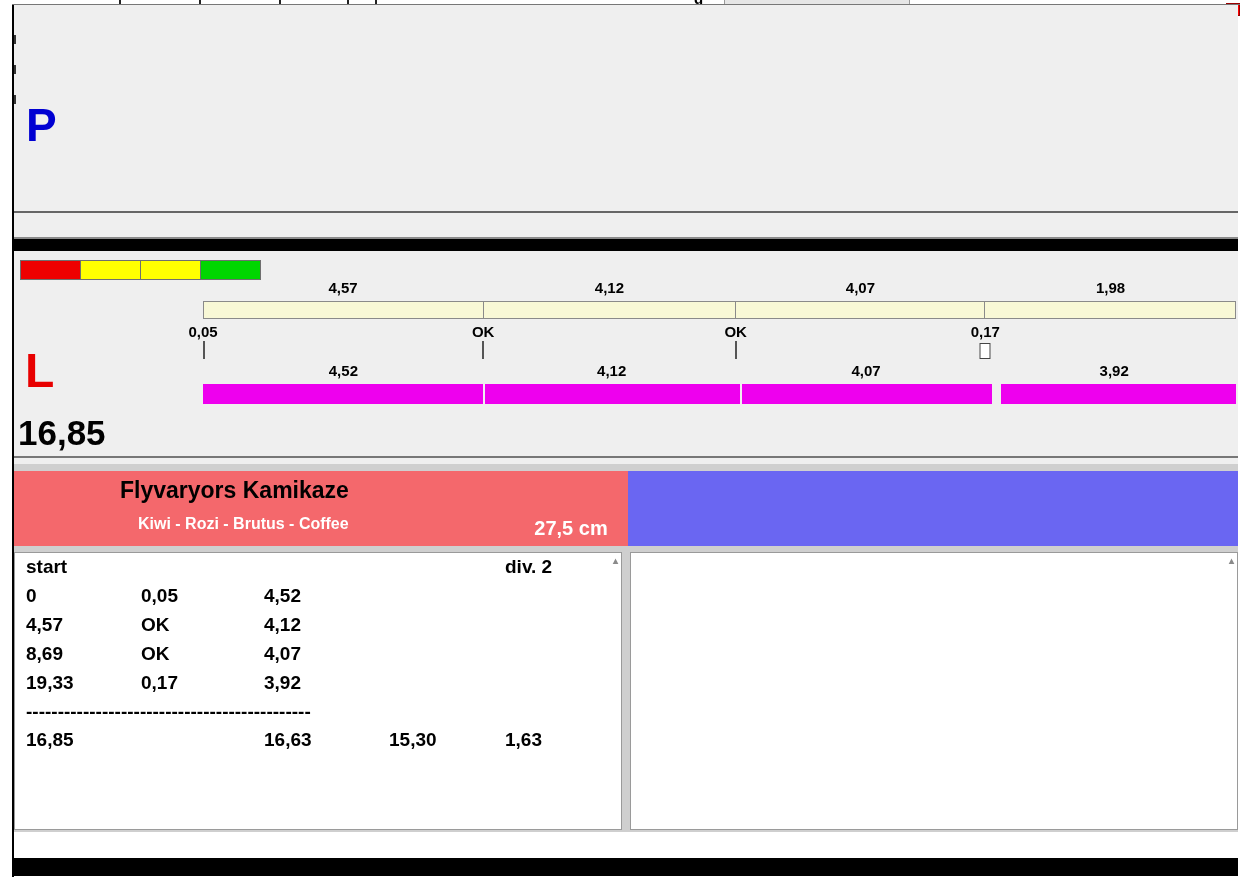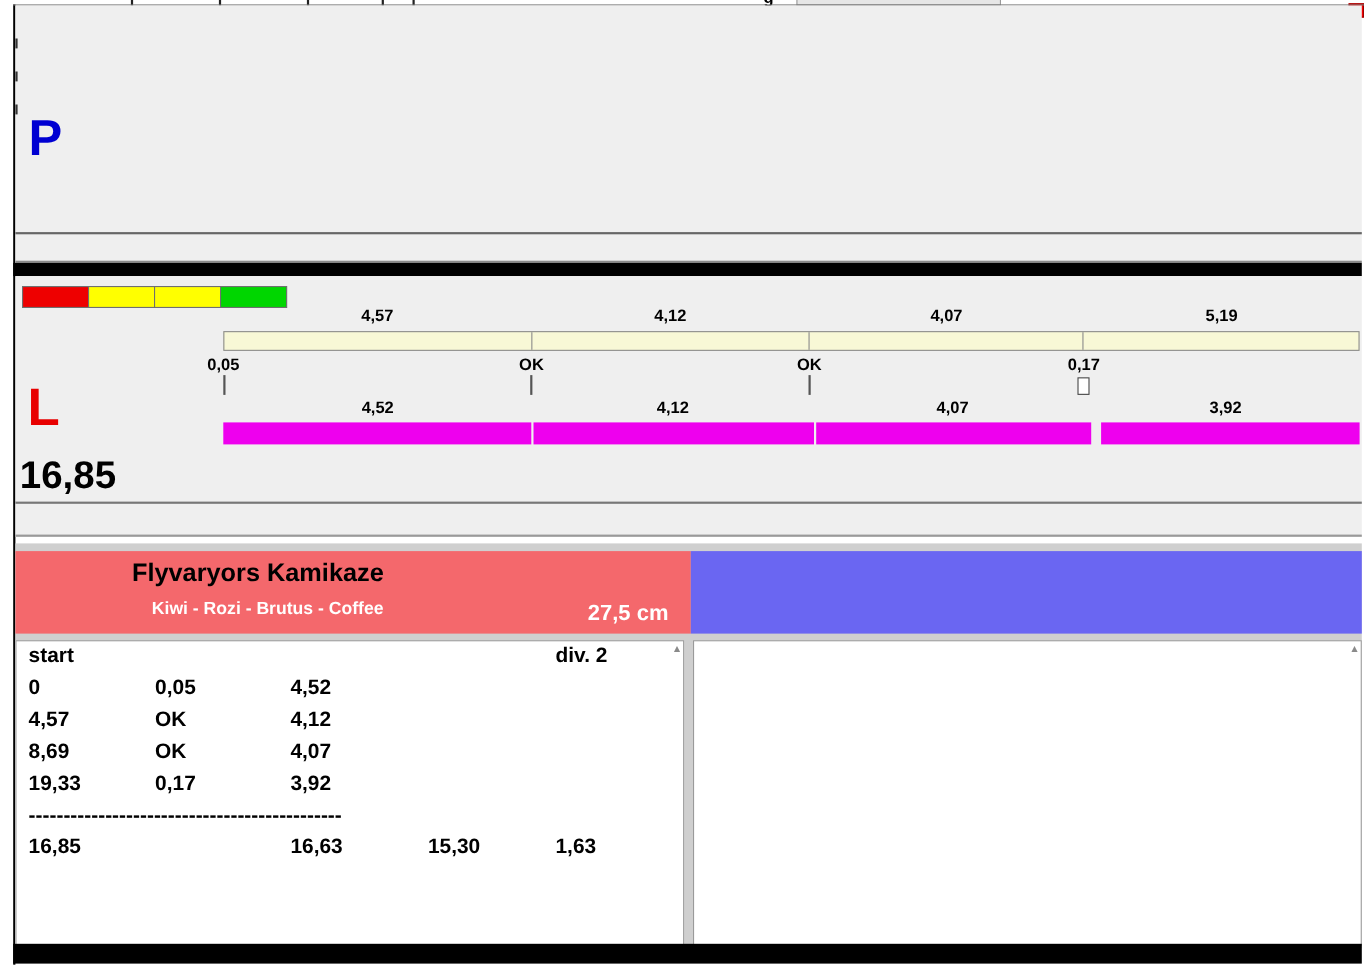--- a/index.html
+++ b/index.html
@@ -50,21 +50,21 @@
   .mr8 { margin-right:9px; }
   .crossings { position:absolute; top:72px; left:0; width:100%; font-size:15px; height:16px; }
   .crossings span { position:absolute; transform:translateX(-50%); white-space:nowrap; }
   .ticks { position:absolute; top:90px; left:0; width:100%; height:20px; }
   .tick { position:absolute; top:0; width:2px; height:18px; background:#555; transform:translateX(-50%); }
   .tick-box { position:absolute; top:2px; width:11px; height:16px; background:#fff; border:1px solid #444; transform:translateX(-50%); }
 
   .strip-status { top:456px; height:32px; border-top:2px solid #777; border-bottom:2px solid #999; }
 
   
-  .bottom-area { position:absolute; left:14px; top:494px; width:1224px; height:368px; background:#cfcfcf; }
+  .bottom-area { position:absolute; left:14px; top:464px; width:1224px; height:368px; background:#cfcfcf; }
   .team-header { position:absolute; left:0; top:7px; width:614px; height:75px; background:#f4686c; }
   .team-name { position:absolute; left:106px; top:6px; font-size:23px; color:#000; white-space:nowrap; }
   .team-dogs { position:absolute; left:108px; top:44px; font-size:16px; color:#fff; white-space:nowrap;margin-left:16px; }
   .jump-height { position:absolute; left:487px; top:46px; width:140px; font-size:20px; color:#fff; text-align:center; }
   .blue-header { position:absolute; left:614px; top:7px; width:610px; height:75px; background:#6a66f2; }
   .datetime-box { position:absolute; left:483px; top:4px; width:262px; height:37px; background:#fff;
                   display:flex; align-items:center; justify-content:flex-start; padding-left:8px;
                   font-size:21px; font-weight:normal; }
 
   .results-panel { position:absolute; top:88px; width:608px; height:278px; background:#fff; border:1px solid #9a9a9a; }
@@ -118,21 +118,21 @@
 
     <span class="lane-l-label">L</span>
     <span class="lane-total">16,85</span>
 
     <div class="bars">
 
       <div class="seg-labels labels-top">
         <span style="width:27.12%">4,57</span>
         <span style="width:24.45%">4,12</span>
         <span style="width:24.15%">4,07</span>
-        <span style="width:24.28%">5,19</span>
+        <span style="width:24.28%">1,98</span>
       </div>
 
       <div class="bar top-bar" style="background: rgb(248, 248, 214);">
         <span class="tseg" style="width:27.12%"></span>
         <span class="tseg" style="width:24.45%"></span>
         <span class="tseg" style="width:24.15%"></span>
         <span class="tseg" style="width:24.28%"></span>
       </div>
 
       <div class="crossings">

